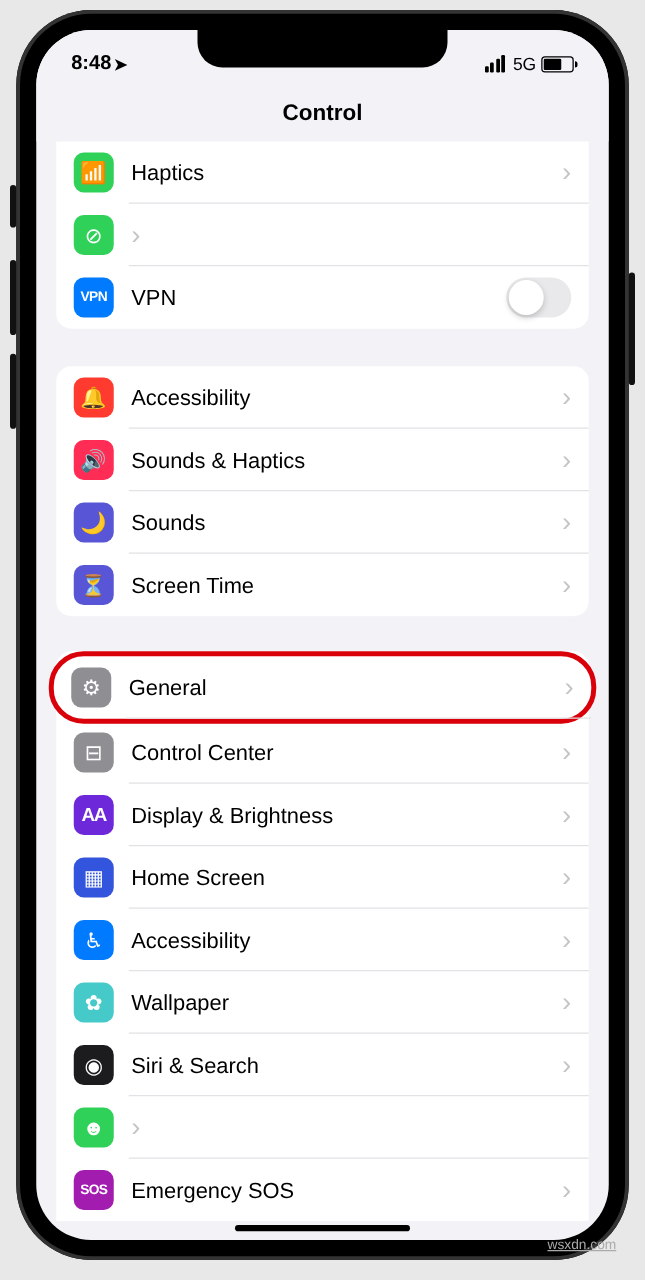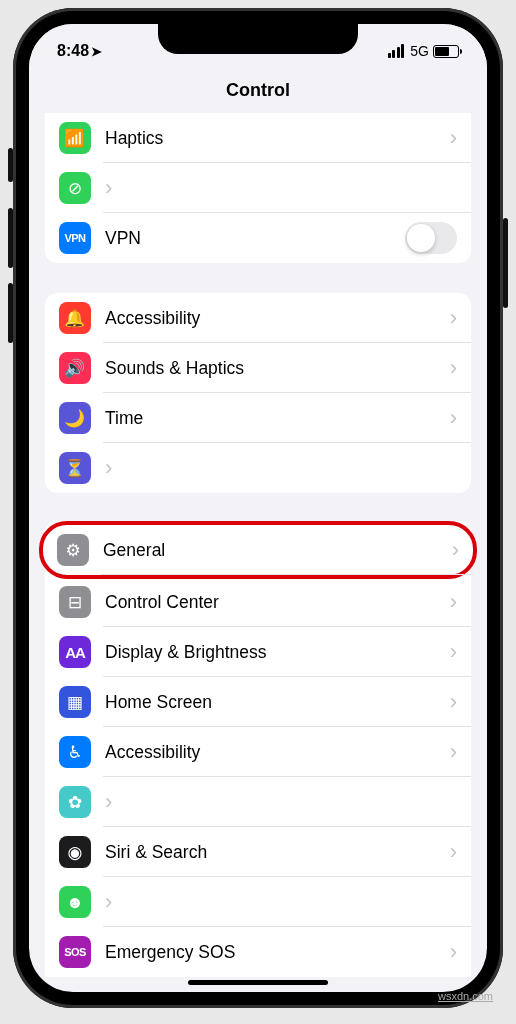--- a/index.html
+++ b/index.html
@@ -203,25 +203,26 @@
             <div class="label">Accessibility</div>
             <div class="chevron">›</div>
           </div>
           <div class="row">
             <div class="icon-box" style="background: rgb(255, 45, 85);">🔊</div>
             <div class="label">Sounds &amp; Haptics</div>
             <div class="chevron">›</div>
           </div>
           <div class="row">
             <div class="icon-box" style="background: rgb(88, 86, 214);">🌙</div>
-            <div class="label">Time</div>
+            <div class="label">Sounds</div>
             <div class="chevron">›</div>
           </div>
           <div class="row">
             <div class="icon-box" style="background: rgb(88, 86, 214);">⏳</div>
+            <div class="label">Screen Time</div>
             <div class="chevron">›</div>
           </div>
         </div>
         <div class="group last-cut">
           <div class="row highlighted">
             <div class="icon-box" style="background: rgb(142, 142, 147);">⚙</div>
             <div class="label">General</div>
             <div class="chevron">›</div>
           </div>
           <div class="row">
@@ -241,20 +242,21 @@
             <div class="label">Home Screen</div>
             <div class="chevron">›</div>
           </div>
           <div class="row">
             <div class="icon-box" style="background: rgb(0, 122, 255);">♿︎</div>
             <div class="label">Accessibility</div>
             <div class="chevron">›</div>
           </div>
           <div class="row">
             <div class="icon-box" style="background: rgb(69, 201, 201);">✿</div>
+            <div class="label">Wallpaper</div>
             <div class="chevron">›</div>
           </div>
           <div class="row">
             <div class="icon-box" style="background: rgb(28, 28, 30);">◉</div>
             <div class="label">Siri &amp; Search</div>
             <div class="chevron">›</div>
           </div>
           <div class="row">
             <div class="icon-box" style="background: rgb(48, 209, 88);">☻</div>
             <div class="chevron">›</div>

